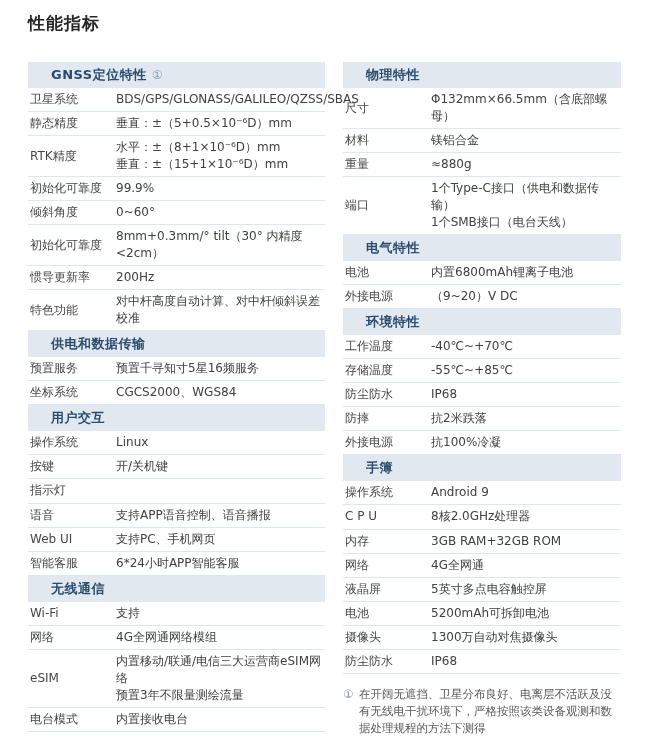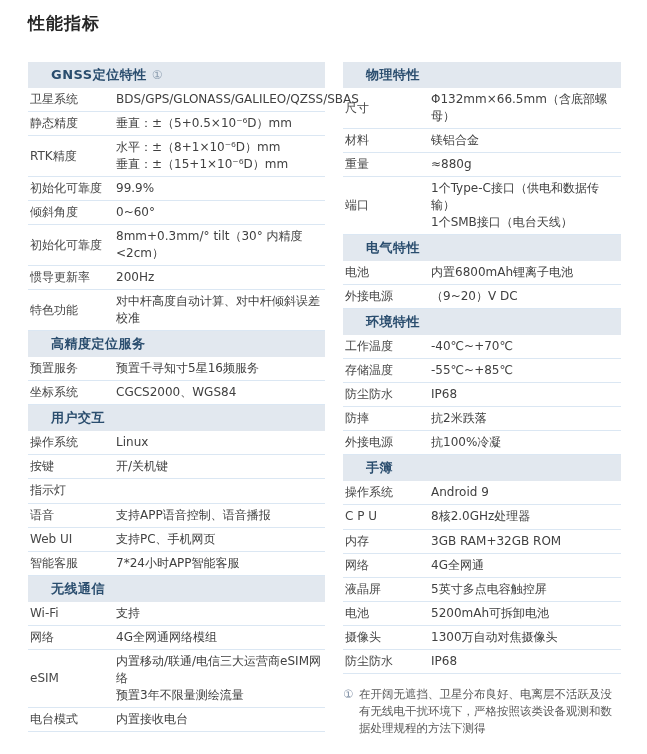--- a/index.html
+++ b/index.html
@@ -133,21 +133,21 @@
         <div class="row">
           <div class="label">特色功能</div>
           <div class="value">
               <div>对中杆高度自动计算、对中杆倾斜误差校准</div>
             </div>
         </div>
       </section>
 
       <section>
         <div class="sec-header">
-          <span>高精度定位服务</span>
+          <span>供电和数据传输</span>
         </div>
         <div class="row">
           <div class="label">预置服务</div>
           <div class="value">
               <div>预置千寻知寸5星16频服务</div>
             </div>
         </div>
         <div class="row">
           <div class="label">坐标系统</div>
           <div class="value">
@@ -183,21 +183,21 @@
         </div>
         <div class="row">
           <div class="label">Web UI</div>
           <div class="value">
               <div>支持PC、手机网页</div>
             </div>
         </div>
         <div class="row">
           <div class="label">智能客服</div>
           <div class="value">
-              <div>7*24小时APP智能客服</div>
+              <div>6*24小时APP智能客服</div>
             </div>
         </div>
       </section>
 
       <section>
         <div class="sec-header">
           <span>无线通信</span>
         </div>
         <div class="row">
           <div class="label">Wi-Fi</div>

